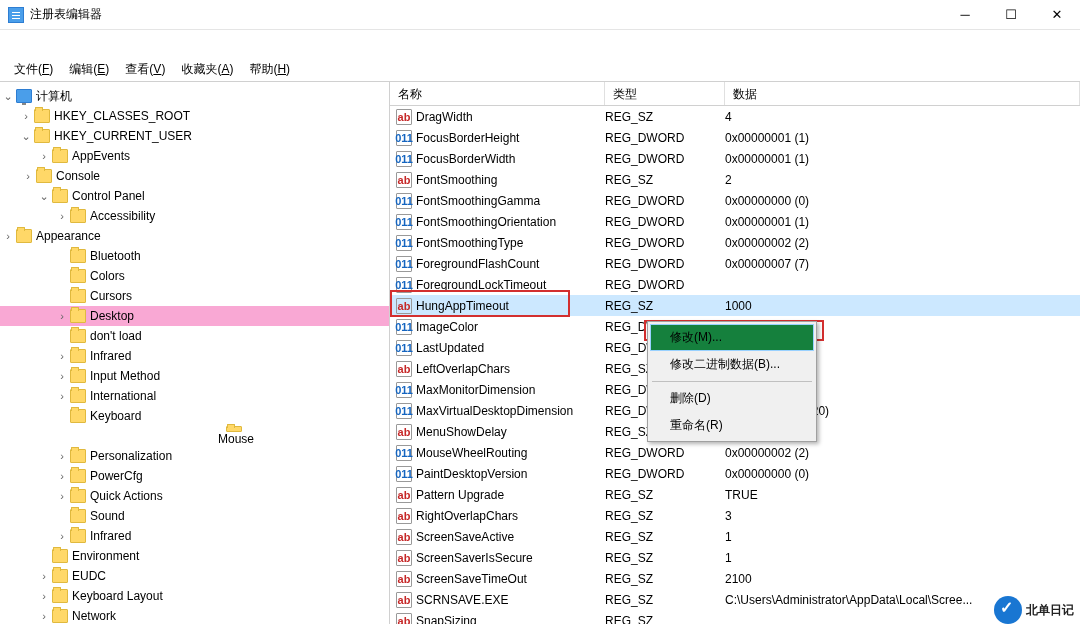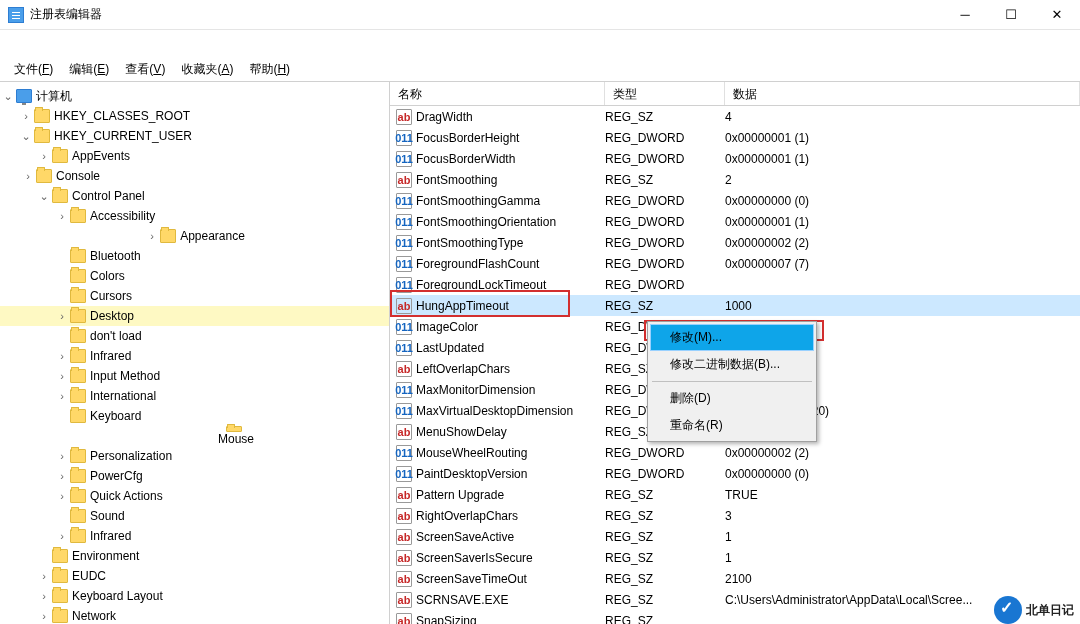--- a/index.html
+++ b/index.html
@@ -9,21 +9,21 @@
     .titlebar-icon::before { content: ""; width: 8px; height: 8px; background: repeating-linear-gradient(0deg,#fff 0 1px,transparent 1px 3px); }
     .titlebar-text { flex: 1; font-size: 12px; }
     .win-controls { display: flex; }
     .win-btn { width: 46px; height: 30px; display: flex; align-items: center; justify-content: center; font-size: 13px; }
     .menubar { height: 24px; display: flex; align-items: center; padding: 0 6px; border-bottom: 1px solid #d0d0d0; margin-top: 28px; }
     .menu-item { padding: 3px 8px; }
     .menu-item u { text-decoration: underline; }
     .content { display: flex; height: 549px; }
     .tree-panel { width: 390px; border-right: 1px solid #d0d0d0; overflow: auto; padding-top: 4px; }
     .tree-node { display: flex; align-items: center; height: 20px; white-space: nowrap; }
-    .tree-node.selected { background: #fef9c3; }
+    .tree-node.selected { background: #f9a8d4; }
     .expander { width: 16px; text-align: center; color: #666; font-size: 11px; user-select: none; }
     .expander.open::before { content: "⌄"; }
     .expander.closed::before { content: "›"; }
     .expander.none::before { content: ""; }
     .folder-icon { width: 16px; height: 14px; background: #ffd868; border: 1px solid #e0b93e; border-radius: 1px; margin-right: 4px; position: relative; }
     .folder-icon::before { content: ""; position: absolute; top: -3px; left: 0; width: 6px; height: 3px; background: #ffd868; border: 1px solid #e0b93e; border-bottom: none; border-radius: 1px 1px 0 0; }
     .computer-icon { width: 16px; height: 14px; background: #4a9eea; border: 1px solid #2d7dd2; border-radius: 1px; margin-right: 4px; position: relative; }
     .computer-icon::after { content: ""; position: absolute; bottom: -3px; left: 5px; width: 4px; height: 2px; background: #888; }
     .list-panel { flex: 1; display: flex; flex-direction: column; }
     .list-header { display: flex; height: 24px; border-bottom: 1px solid #d0d0d0; }
@@ -34,21 +34,21 @@
     .list-body { flex: 1; overflow: auto; position: relative; }
     .list-row { display: flex; height: 21px; align-items: center; }
     .list-row.selected { background: #cce8ff; }
     .list-row .col-name { display: flex; align-items: center; }
     .val-icon { width: 16px; height: 16px; margin: 0 4px 0 6px; border: 1px solid #999; border-radius: 1px; display: flex; align-items: center; justify-content: center; font-size: 11px; font-weight: bold; }
     .val-icon.sz { color: #c62828; }
     .val-icon.dw { color: #1565c0; }
     .highlight-box { position: absolute; border: 2px solid #d32f2f; pointer-events: none; }
     .context-menu { position: absolute; background: #f0f0f0; border: 1px solid #a0a0a0; box-shadow: 2px 2px 4px rgba(0,0,0,0.3); padding: 2px; z-index: 100; width: 170px; }
     .ctx-item { padding: 5px 20px; }
-    .ctx-item.hi { background: #0ea5e9; border: 1px solid #99d1ff; padding: 4px 19px; }
+    .ctx-item.hi { background: #15803d; border: 1px solid #99d1ff; padding: 4px 19px; }
     .ctx-sep { height: 1px; background: #c0c0c0; margin: 3px 2px; }
     .statusbar { height: 21px; border-top: 1px solid #d0d0d0; padding: 2px 6px; display: flex; align-items: center; }
     .watermark { position: absolute; bottom: 0; right: 6px; display: flex; align-items: center; font-size: 20px; font-weight: bold; color: #222; z-index: 200; }
     .watermark-icon { width: 28px; height: 28px; background: #1976d2; border-radius: 50%; margin-right: 4px; position: relative; }
     .watermark-icon::before { content: "✓"; color: #fff; position: absolute; left: 6px; top: 2px; font-size: 16px; }
   </style>
 </head>
 <body>
 
 <div class="titlebar">
@@ -99,21 +99,21 @@
       <div class="tree-node" style="padding-left: 36px;">
         <span class="expander open"></span>
         <span class="folder-icon"></span>
         <span>Control Panel</span>
       </div>
       <div class="tree-node" style="padding-left: 54px;">
         <span class="expander closed"></span>
         <span class="folder-icon"></span>
         <span>Accessibility</span>
       </div>
-      <div class="tree-node" style=" justify-content: center;">
+      <div class="tree-node" style="">
         <span class="expander closed"></span>
         <span class="folder-icon"></span>
         <span>Appearance</span>
       </div>
       <div class="tree-node" style="padding-left: 54px;">
         <span class="expander none"></span>
         <span class="folder-icon"></span>
         <span>Bluetooth</span>
       </div>
       <div class="tree-node" style="padding-left: 54px;">

